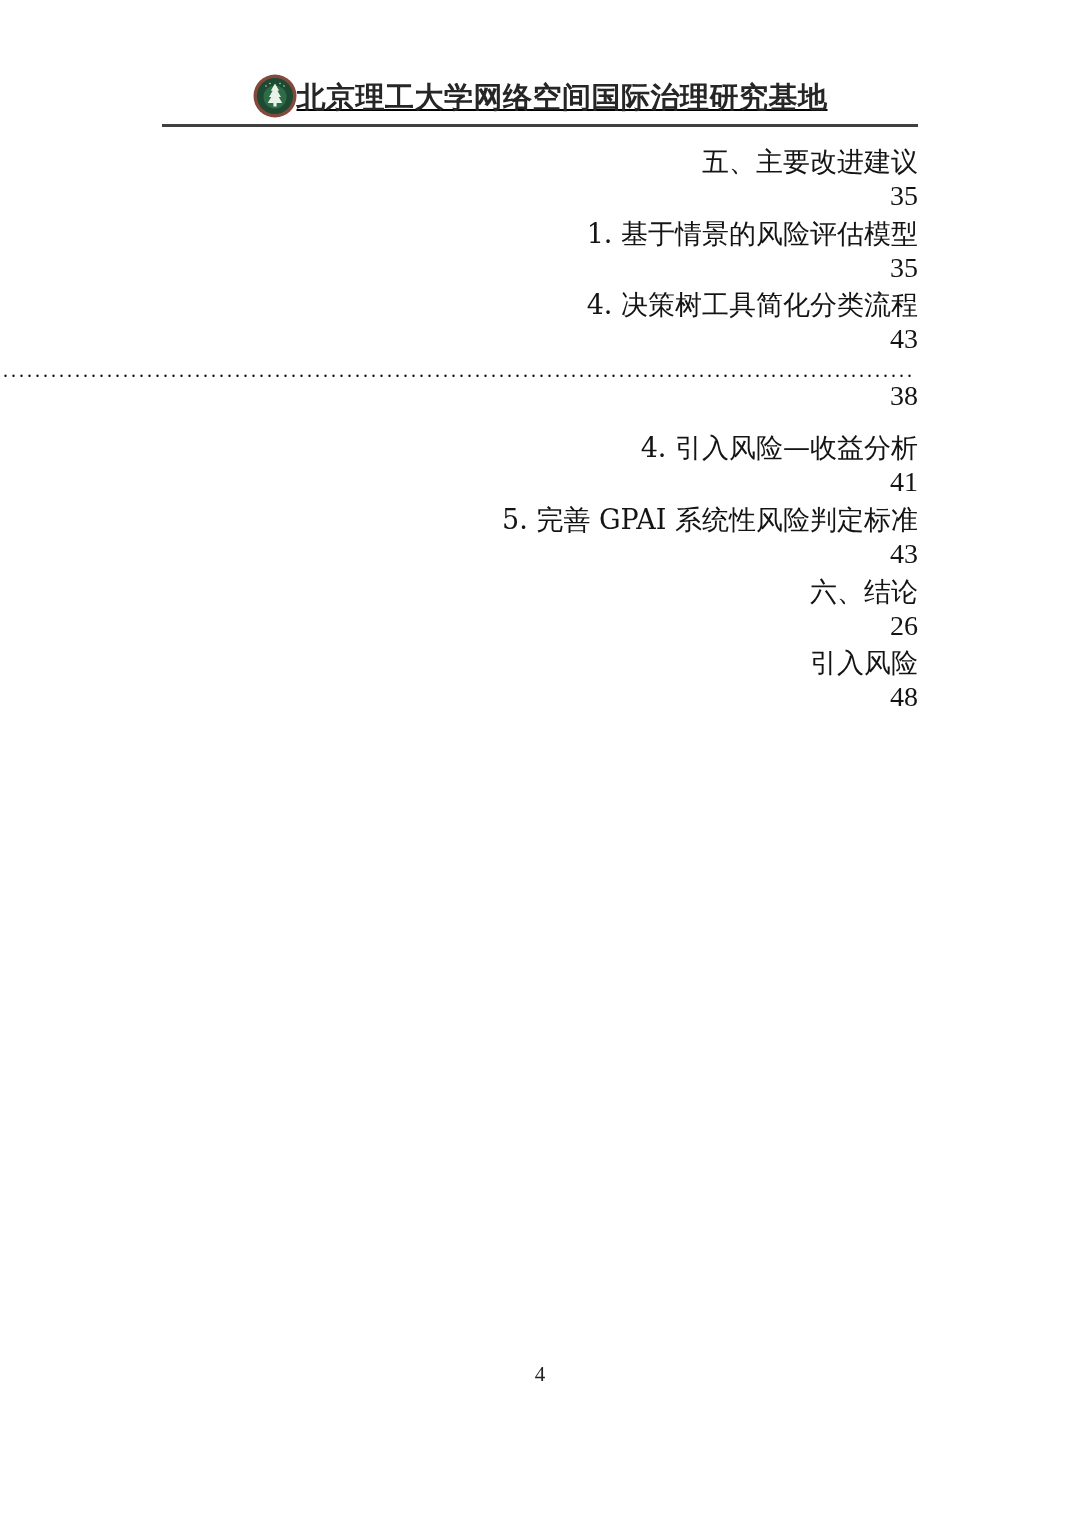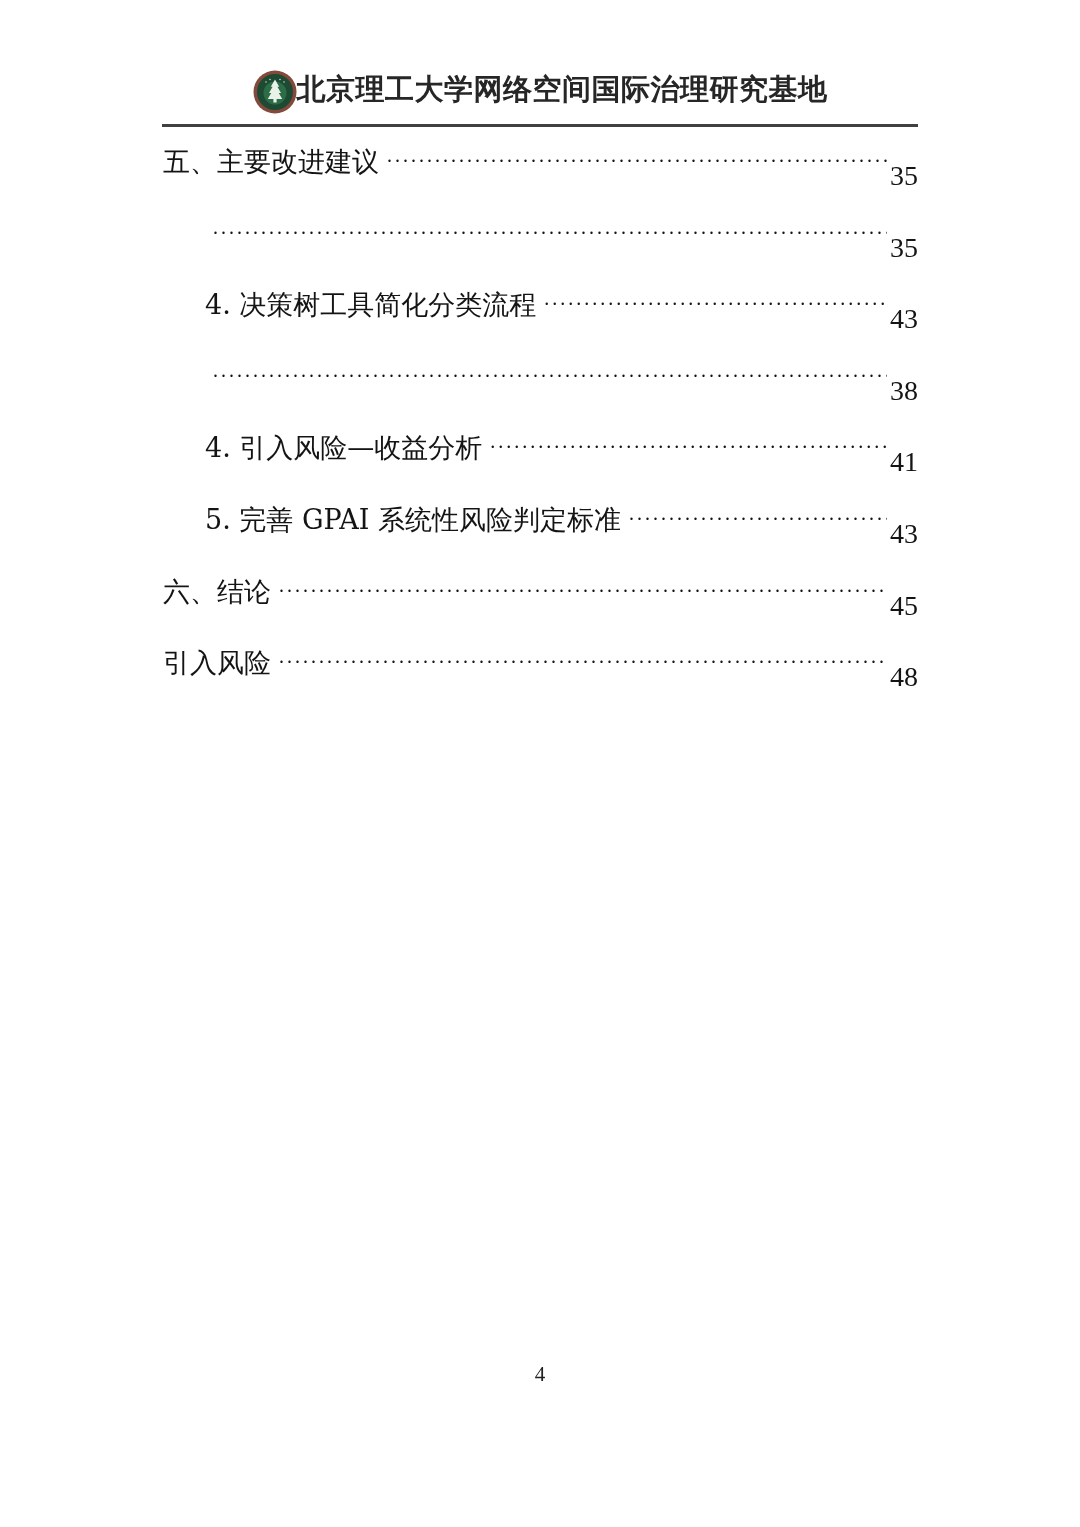--- a/index.html
+++ b/index.html
@@ -20,22 +20,23 @@
   }
   
   .header{
     position:absolute;
     top:70px;
     left:0;
     width:100%;
     height:48px;
     display:flex;
     justify-content:center;
-    align-items:flex-start;
+    align-items:flex-end;
     gap:0;
+    text-decoration:underline;
   }
   .logo{
     width:44px;
     height:44px;
     flex:0 0 auto;
   }
   .header-title{
     font-family:"Liberation Sans","DejaVu Sans",sans-serif;
     font-size:29px;
     font-weight:700;
@@ -54,23 +55,24 @@
   
   .toc{
     position:absolute;
     top:126px;
     left:163px;
     width:755px;
   }
   .toc-row{
     height:71.6px;
     display:flex;
-    align-items:flex-start;
+    align-items:flex-end;
     padding-top:18px;
     box-sizing:border-box;
+    flex-direction:column;
   }
   .toc-row.level-2{
     padding-left:42px;
   }
   .toc-label{
     font-family:"DejaVu Serif","Liberation Serif",serif;
     font-size:27px;
     color:var(--text);
     white-space:nowrap;
   }
@@ -81,21 +83,20 @@
     font-family:"Liberation Serif","DejaVu Serif",serif;
     font-size:20px;
     letter-spacing:3px;
     color:var(--text);
     margin:0 3px 0 8px;
   }
   .toc-page{
     font-family:"Liberation Serif","DejaVu Serif",serif;
     font-size:28px;
     color:var(--text);
-    margin-top:16px;
   }
   
   .footer{
     position:absolute;
     top:1362px;
     left:0;
     width:100%;
     text-align:center;
   }
   .page-number{
@@ -126,20 +127,21 @@
   <div class="header-rule"></div>
 
   <div class="toc" id="toc">
     <div class="toc-row level-1">
       <span class="toc-label">五、主要改进建议</span>
       <span class="leader">............................................................................................................................................................................................................................</span>
       <span class="toc-page">35</span>
     </div>
 
     <div class="toc-row level-2">
+      <span class="toc-label">1. 基于情景的风险评估模型</span>
       <span class="leader">............................................................................................................................................................................................................................</span>
       <span class="toc-page">35</span>
     </div>
 
     <div class="toc-row level-2">
       <span class="toc-label">4. 决策树工具简化分类流程</span>
       <span class="leader">............................................................................................................................................................................................................................</span>
       <span class="toc-page">43</span>
     </div>
 
@@ -156,21 +158,21 @@
 
     <div class="toc-row level-2">
       <span class="toc-label">5. 完善 GPAI 系统性风险判定标准</span>
       <span class="leader">............................................................................................................................................................................................................................</span>
       <span class="toc-page">43</span>
     </div>
 
     <div class="toc-row level-1">
       <span class="toc-label">六、结论</span>
       <span class="leader">............................................................................................................................................................................................................................</span>
-      <span class="toc-page">45</span>
+      <span class="toc-page">26</span>
     </div>
 
     <div class="toc-row level-1">
       <span class="toc-label">引入风险</span>
       <span class="leader">............................................................................................................................................................................................................................</span>
       <span class="toc-page">48</span>
     </div>
   </div>
 
   <div class="footer">

